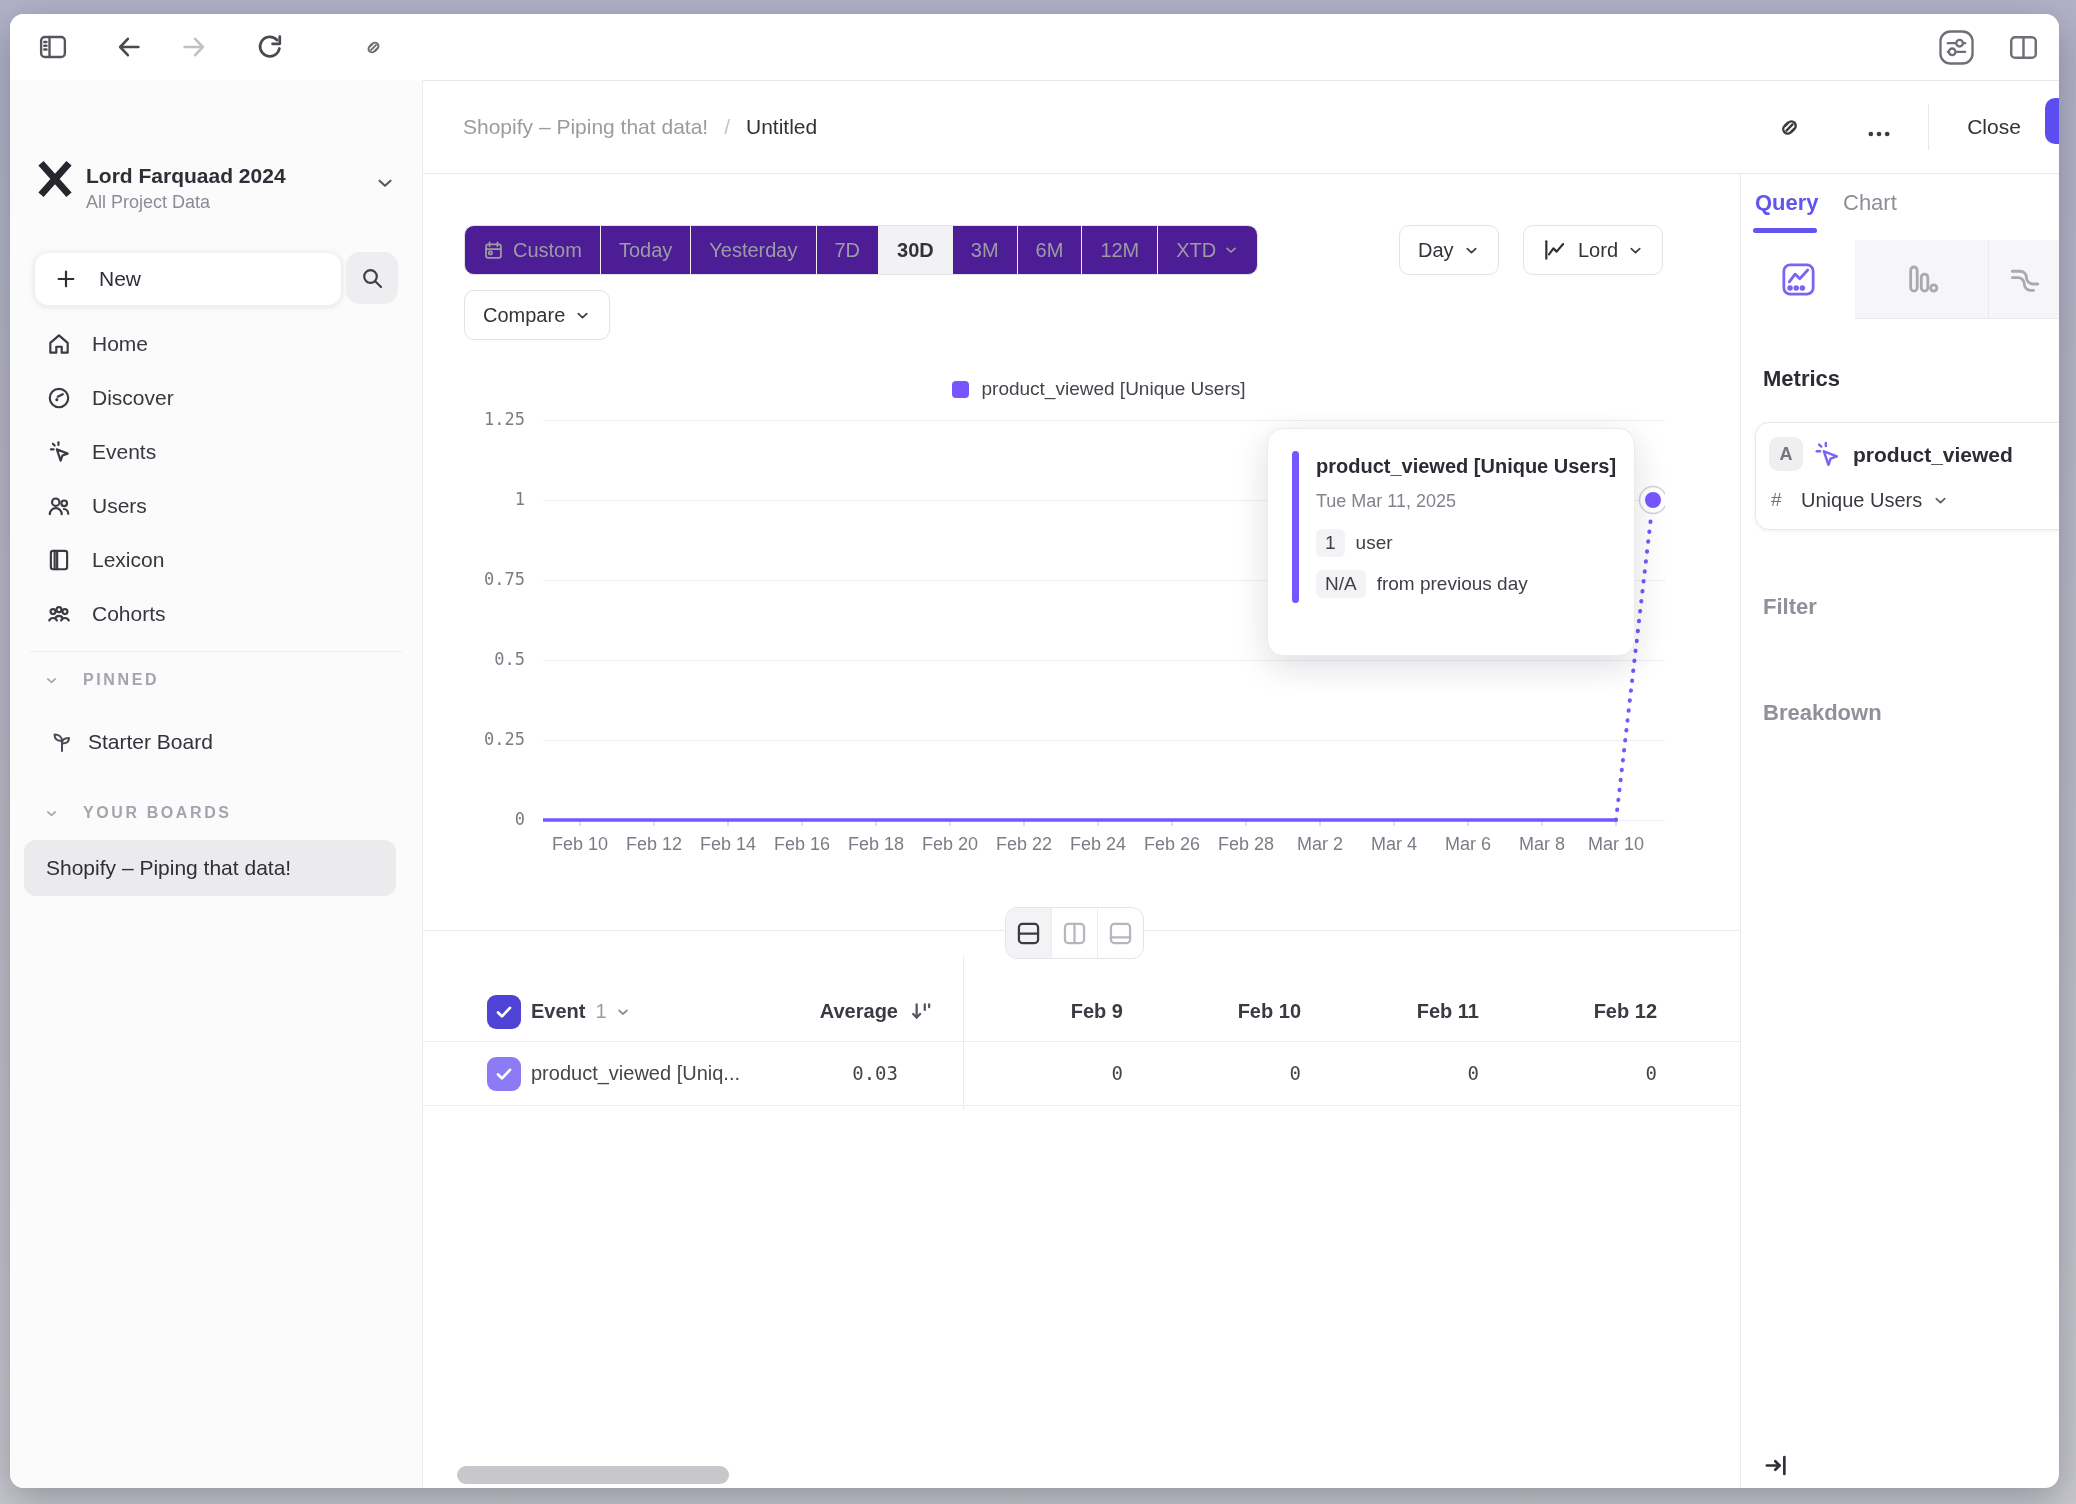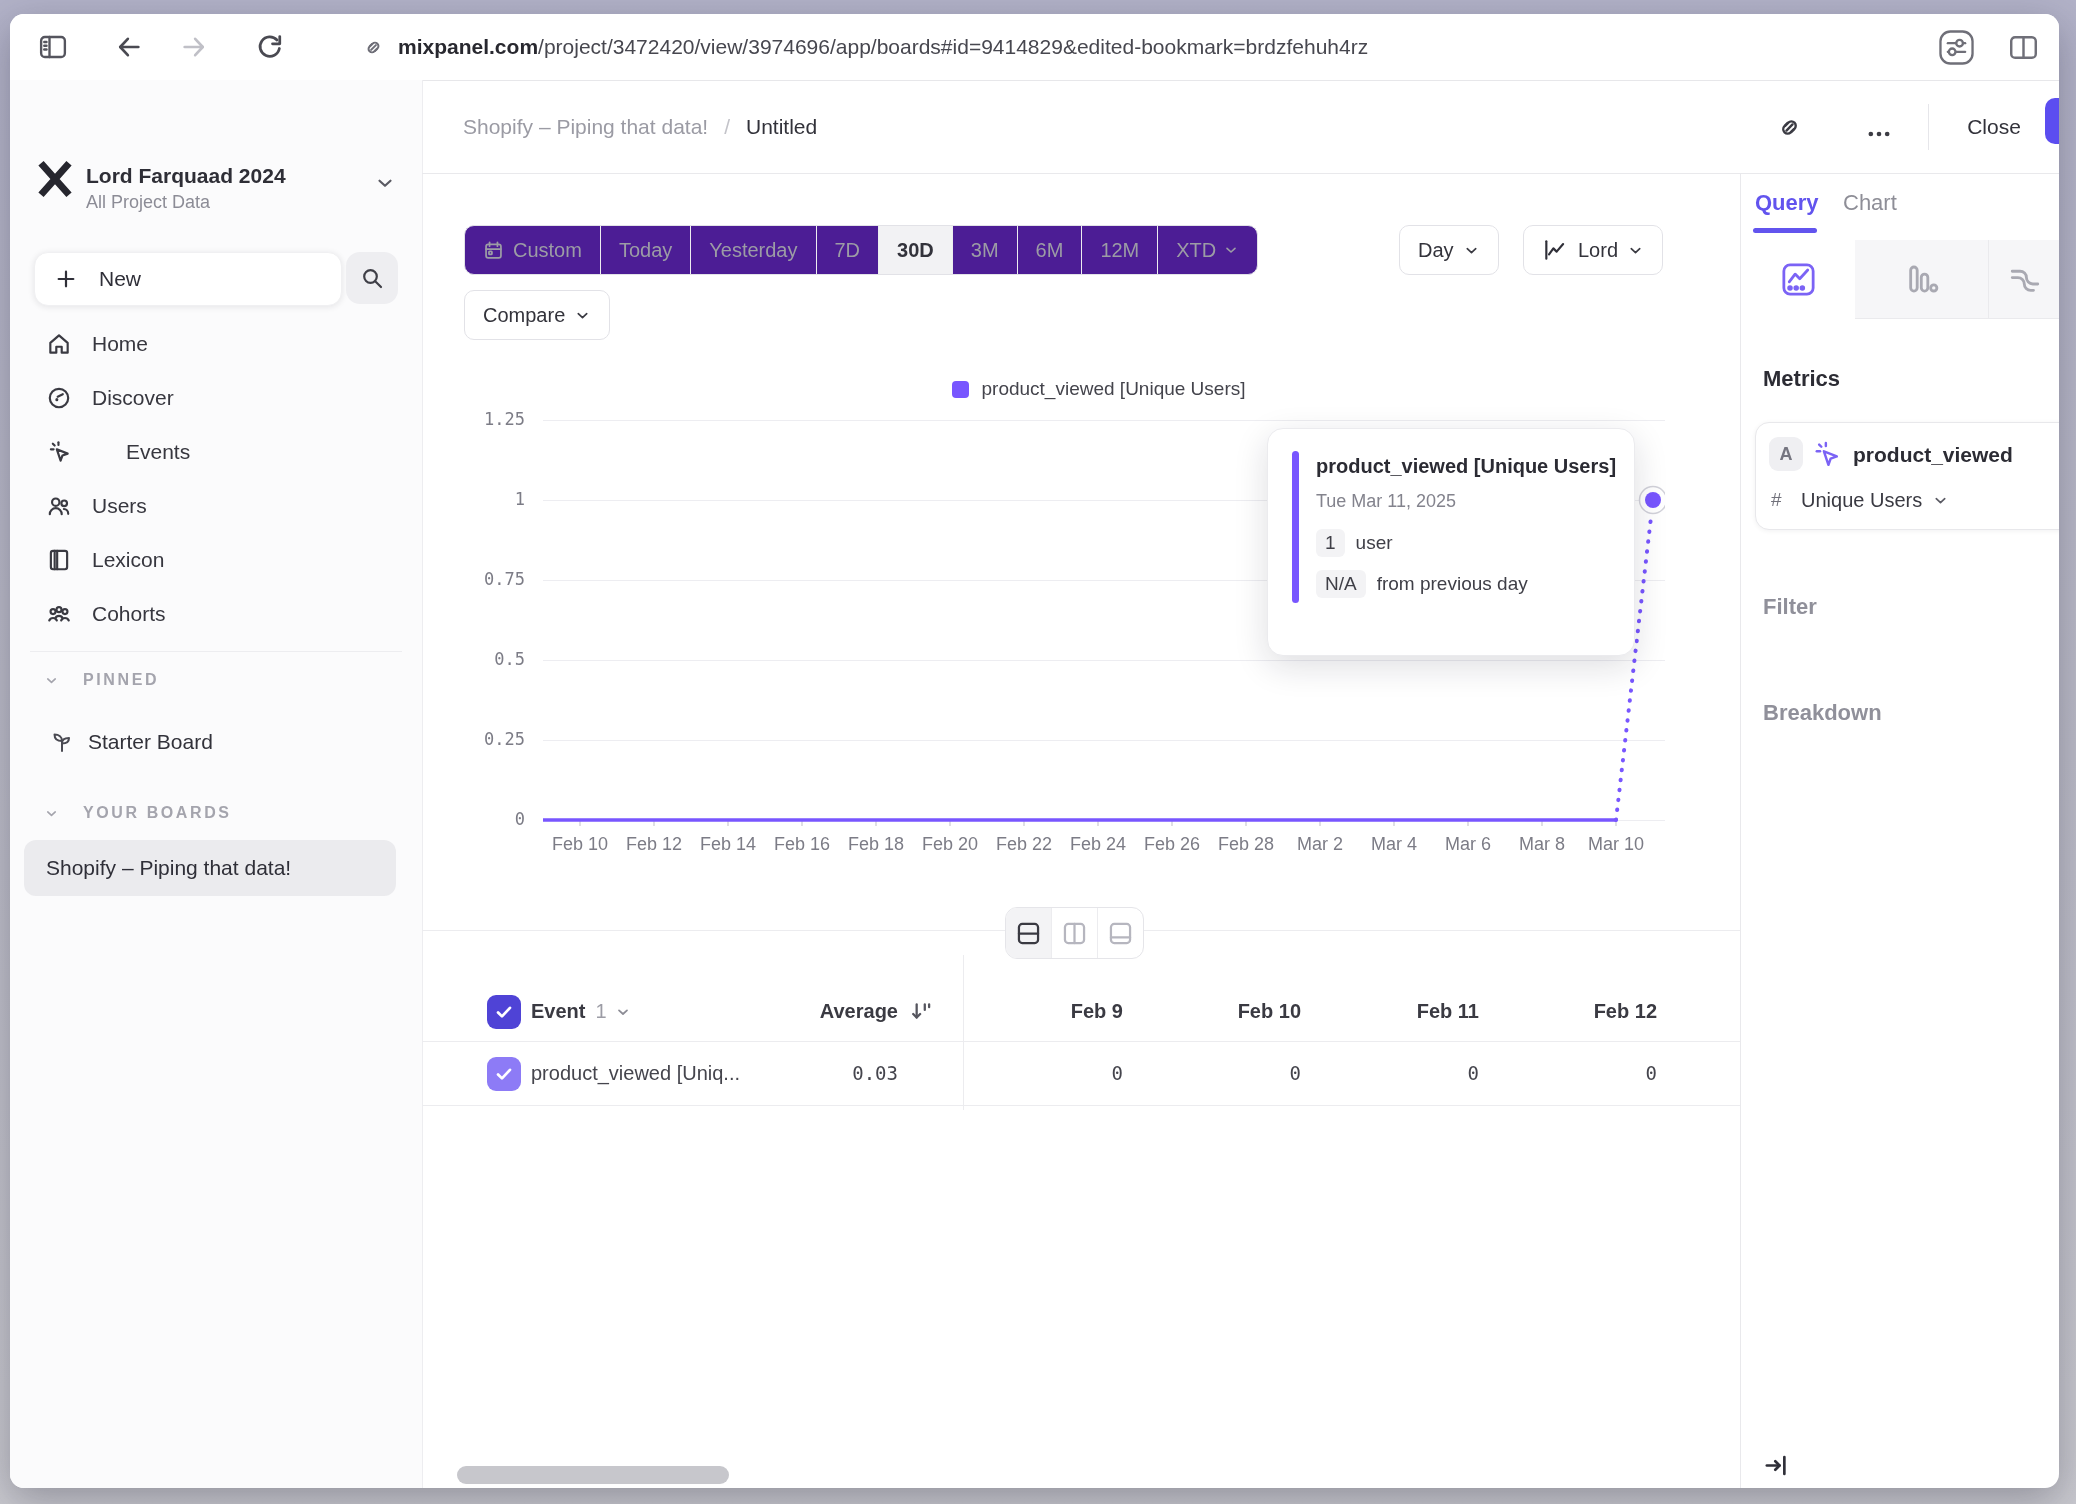--- a/index.html
+++ b/index.html
@@ -142,21 +142,20 @@
             <path d="M19.8 3.6 L19.8 9.4 L14 9.4"></path>
           </svg>
       </span>
       <span class="abs" style="left:352px;top:22px;">
         <svg width="23" height="23" viewBox="0 0 24 24" class="ic" style="stroke:#6f6f78;stroke-width:2.1">
             <path d="M9.5 14.5 L14.5 9.5"></path>
             <path d="M8.5 10.5 L11 8 a3.6 3.6 0 0 1 5.1 5.1 L13.5 15.6"></path>
             <path d="M15.5 13.5 L13 16 a3.6 3.6 0 0 1 -5.1 -5.1 L10.4 8.4"></path>
           </svg>
       </span>
-      <div class="url-text"><b>mixpanel.com</b><span>/project/3472420/view/3974696/app/boards#id=9414829&amp;edited-bookmark=brdzfehuh4rz</span></div>
       <span class="abs" style="left:1928px;top:15px;">
         <svg width="37" height="37" viewBox="0 0 30 30" class="ic" style="stroke:#6f6f78;stroke-width:1.9">
             <rect x="2" y="2" width="26" height="26" rx="8"></rect>
             <line x1="8" y1="11.5" x2="22" y2="11.5"></line>
             <circle cx="17.5" cy="11.5" r="2.7" fill="#fff"></circle>
             <line x1="8" y1="18.5" x2="22" y2="18.5"></line>
             <circle cx="11.5" cy="18.5" r="2.7" fill="#fff"></circle>
           </svg>
       </span>
       <span class="abs" style="left:1998px;top:18px;">
@@ -214,21 +213,21 @@
           <div class="nav-row" style="top:291px;">
             <span class="nav-ic">
               <svg width="26" height="26" viewBox="0 0 24 24" class="ic">
                 <circle cx="12" cy="12" r="8.5"></circle>
                 <line x1="15.5" y1="8.5" x2="10.8" y2="10.8"></line>
                 <circle cx="10" cy="13.5" r="1.4" fill="#3a3a42" stroke="none"></circle>
               </svg>
             </span>
             <span class="nav-lb">Discover</span>
           </div>
-          <div class="nav-row" style="top:345px;gap:34px;">
+          <div class="nav-row" style="top:345px;">
             <span class="nav-ic">
               <svg width="26" height="26" viewBox="0 0 24 24" class="ic">
                 <path d="M10 9.5 L20 13.5 L15.2 15.2 L13.5 20 Z"></path>
                 <line x1="4.5" y1="9.5" x2="7" y2="9.5"></line>
                 <line x1="6.3" y1="4.3" x2="8" y2="6"></line>
                 <line x1="11.5" y1="3" x2="11.5" y2="5.5"></line>
               </svg>
             </span>
             <span class="nav-lb">Events</span>
           </div>

